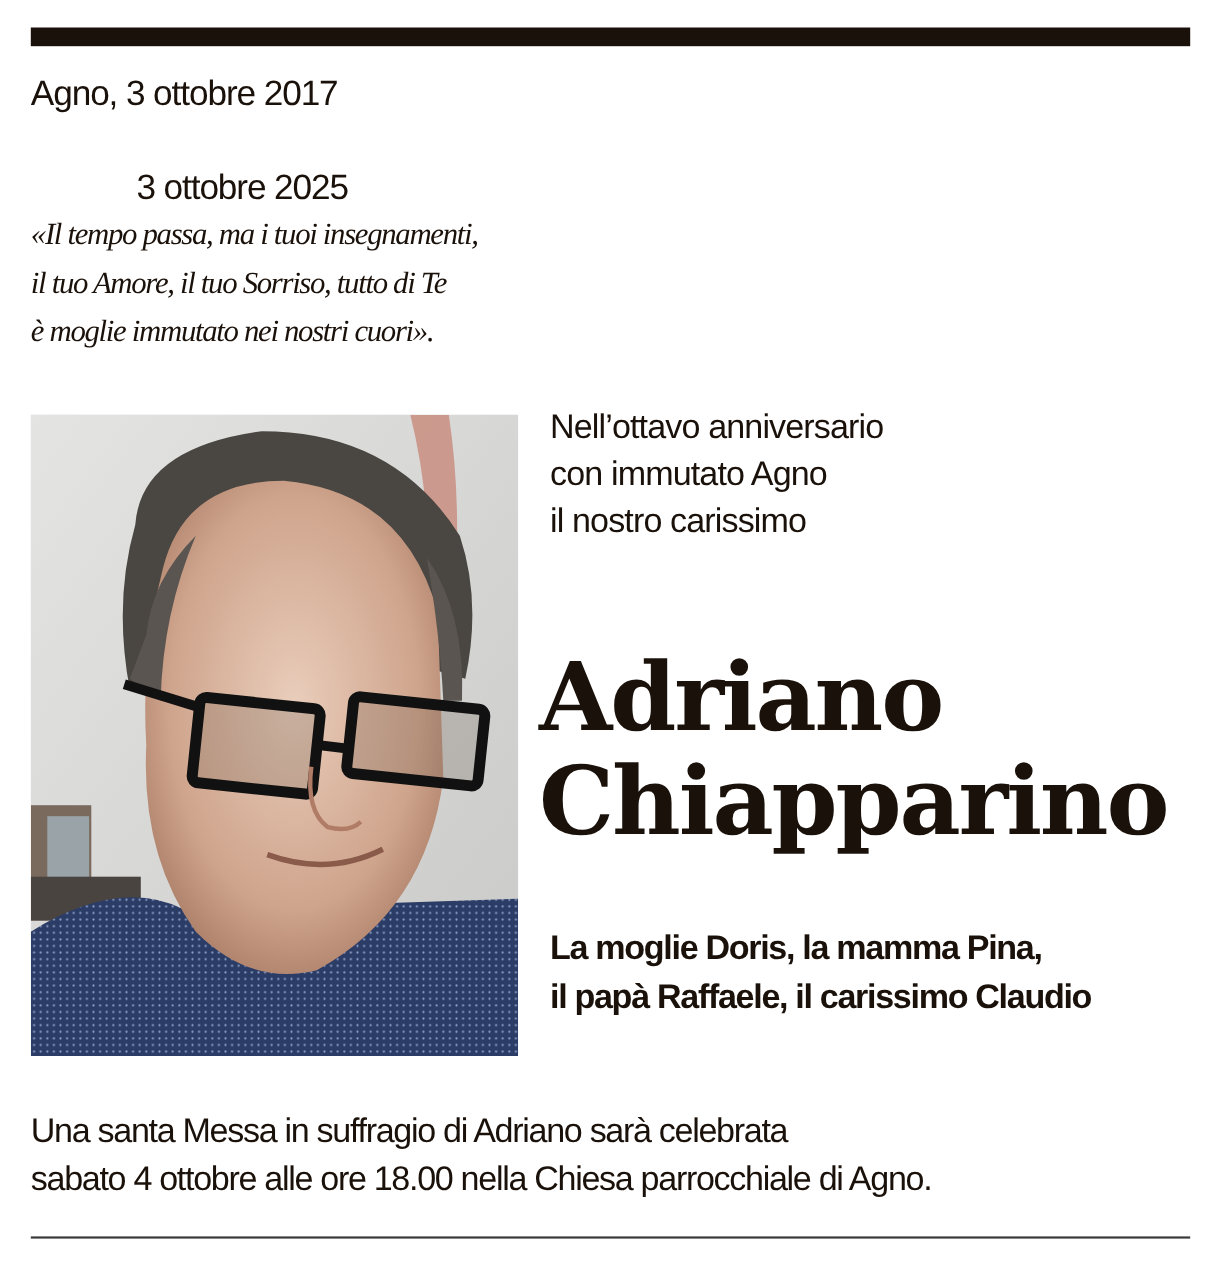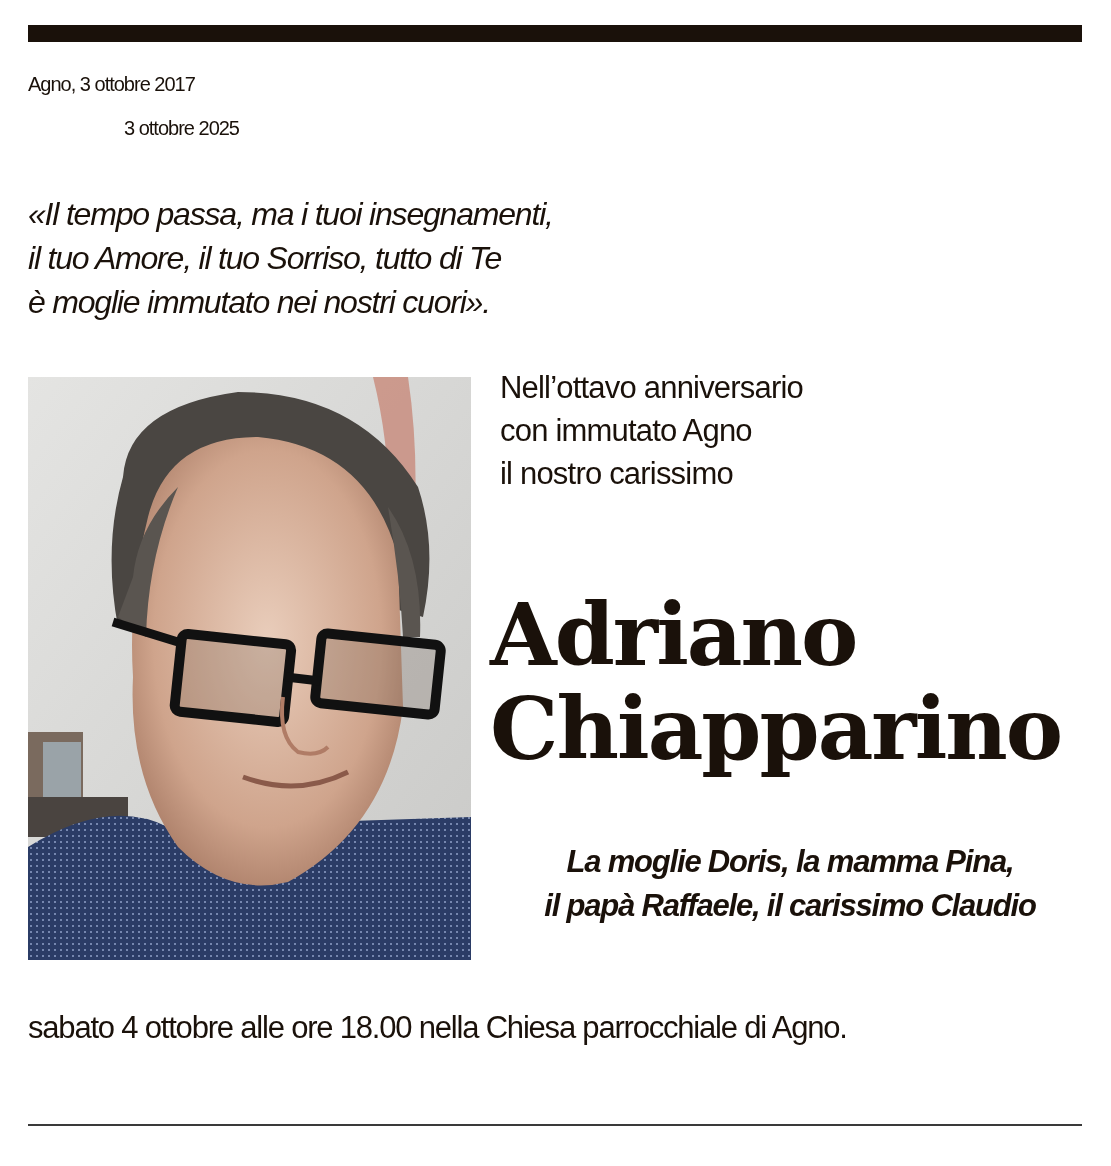--- a/index.html
+++ b/index.html
@@ -1,24 +1,24 @@
 <!DOCTYPE html>
 <html><head>
 <meta charset="utf-8">
 <style>
   html, body { margin: 0; padding: 0; background: #ffffff; }
   body { width: 1111px; height: 1166px; position: relative; overflow: hidden; color: #1a110a; font-family: "Liberation Sans", sans-serif; }
   .top-rule { position: absolute; left: 28px; top: 25px; width: 1054px; height: 17px; background: #1a110a; }
-  .dates { position: absolute; left: 28px; top: 62px; font-size: 20px; line-height: 44px; letter-spacing: -1px; font-family: "Liberation Sans", sans-serif; }
-  .dates .d2 { padding-left: 96px; }
-  .quote { position: absolute; left: 28px; top: 192px; font-size: 32px; line-height: 44px; font-style: italic; letter-spacing: -1.2px; font-family: Liberation Sans, sans-serif; }
+  .dates { position: absolute; left: 28px; top: 62px; font-size: 32px; line-height: 44px; letter-spacing: -1px; font-family: "Liberation Sans", sans-serif; }
+  .dates .d2 { padding-left: 96px; margin-top: 42px; }
+  .quote { position: absolute; left: 28px; top: 192px; font-size: 28px; line-height: 44px; font-style: italic; letter-spacing: -1.2px; font-family: Liberation Serif, serif; }
   .photo { position: absolute; left: 28px; top: 377px; width: 443px; height: 583px; overflow: hidden; background: #d9d9d9; }
   .intro { position: absolute; left: 500px; top: 366px; width: 580px; text-align: left; font-size: 31px; line-height: 43px; letter-spacing: -0.8px; }
   .name { position: absolute; left: 490px; top: 588px; width: 610px; font-family: "DejaVu Serif", serif; font-weight: bold; font-size: 86px; line-height: 94px; letter-spacing: -2px; }
-  .family { position: absolute; left: 500px; top: 840px; width: 580px; text-align: center; font-style: italic; font-weight: bold; font-size: 31px; line-height: 44px; letter-spacing: -1.2px; }
+  .family { position: absolute; left: 500px; top: 840px; width: 580px; text-align: left; font-weight: bold; font-size: 31px; line-height: 44px; letter-spacing: -1.2px; }
   .mass { position: absolute; left: 28px; top: 1006px; font-size: 31px; line-height: 44px; letter-spacing: -1.2px; }
   .bottom-rule { position: absolute; left: 28px; top: 1124px; width: 1054px; height: 2px; background: #3a3a3a; }
 </style>
 </head>
 <body>
 
 <div class="top-rule"></div>
 
 <div class="dates">
   <div>Agno, 3 ottobre 2017</div>
@@ -77,16 +77,17 @@
   <div>Adriano</div>
   <div>Chiapparino</div>
 </div>
 
 <div class="family">
   <div>La moglie Doris, la mamma Pina,</div>
   <div>il papà Raffaele, il carissimo Claudio</div>
 </div>
 
 <div class="mass">
+  <div>Una santa Messa in suffragio di Adriano sarà celebrata</div>
   <div>sabato 4 ottobre alle ore 18.00 nella Chiesa parrocchiale di Agno.</div>
 </div>
 
 <div class="bottom-rule"></div>
 
 </body></html>

